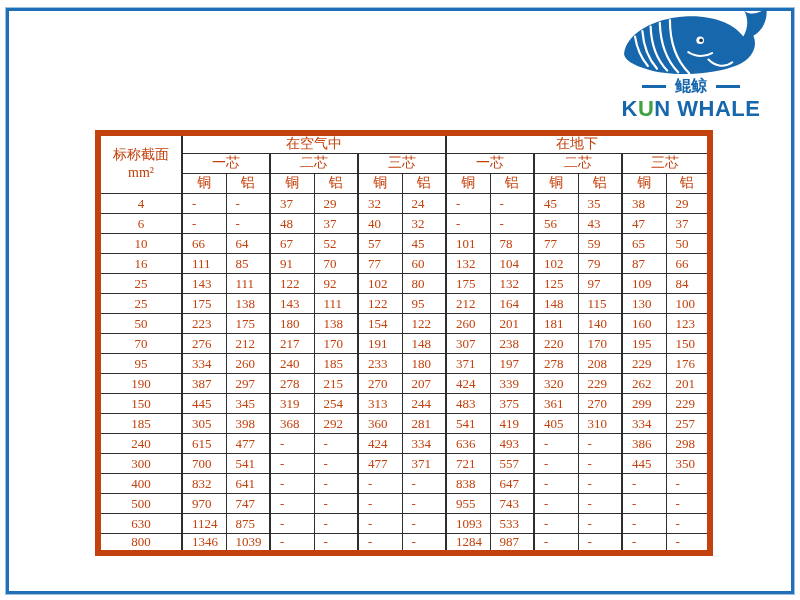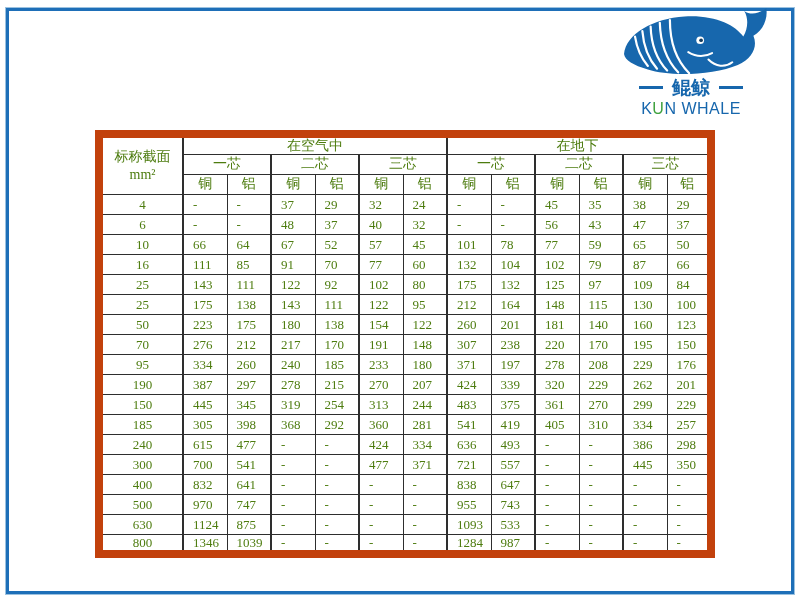--- a/index.html
+++ b/index.html
@@ -12,31 +12,31 @@
     position:absolute;left:6px;top:8px;right:6px;bottom:6px;
     border:3px solid var(--frame,#1e6fb8);outline:1px solid #9cc2e0;pointer-events:none;
   }
   .logo{
     position:absolute;top:6px;right:20px;width:178px;text-align:center;
     font-family:"Liberation Sans","DejaVu Sans",sans-serif;
   }
   .logo svg{display:block;margin:0 auto}
   .logo-cn{
     display:flex;align-items:center;justify-content:center;gap:9px;
-    color:var(--blue,#1767ad);font-weight:bold;font-size:19px;line-height:1;margin-top:-2px;
+    color:var(--blue,#1767ad);font-weight:bold;font-size:16px;line-height:1;margin-top:-2px;
   }
   .logo-cn .bar{width:24px;height:3px;background:var(--blue,#1767ad)}
   .logo-en{
-    margin-top:4px;font-weight:normal;font-size:16px;letter-spacing:.5px;
+    margin-top:4px;font-weight:bold;font-size:22px;letter-spacing:.5px;
     color:var(--blue,#1767ad);line-height:1;white-space:nowrap;
   }
   .logo-en .u{color:var(--green,#3fa13f)}
   table.amp{
     position:absolute;left:95px;top:130px;border-collapse:collapse;table-layout:fixed;
-    border:8px solid #c2410c;color:#4d7c0f;
+    border:6px solid #c2410c;color:#c2410c;
   }
   .amp col.c-size{width:84px}
   .amp col.c-val{width:44px}
   .amp th,.amp td{
     border:1px solid #2e2e2e;padding:0;font-weight:normal;font-size:13px;
     line-height:1;white-space:nowrap;overflow:hidden;
   }
   .amp thead th{text-align:center;font-size:14px;height:20px}
   .amp th.corner{line-height:1.3;vertical-align:middle}
   .amp tbody td{height:20px;text-align:left;padding-left:9px}

